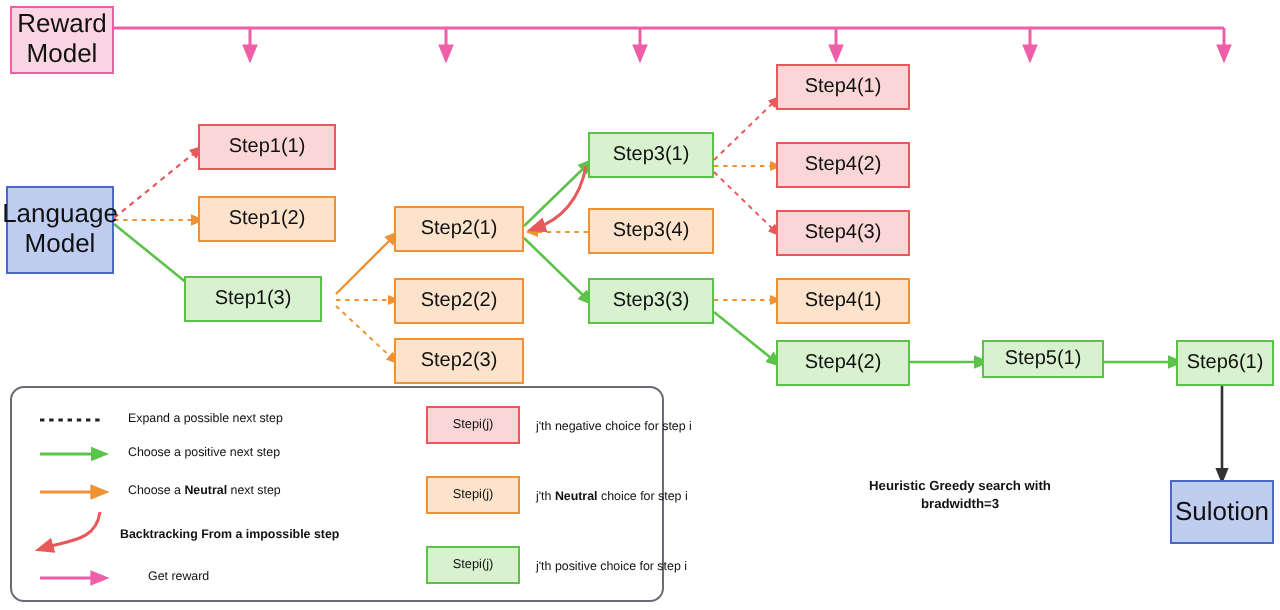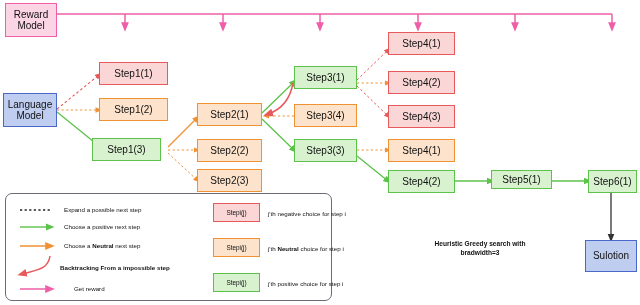--- a/index.html
+++ b/index.html
@@ -10,21 +10,21 @@
   .node{position:absolute;box-sizing:border-box;display:flex;align-items:center;
         justify-content:center;text-align:center;line-height:1.15;}
   .node span{display:block;}
   
   .n-pink{background:#fcd5e5;border:1.6px solid #ee5fa7;color:#111;}
   .n-blue{background:#bfcdf0;border:1.6px solid #4a68c8;color:#111;}
   .n-red{background:#fbd6d6;border:1.6px solid #e8595b;color:#111;}
   .n-orange{background:#fde3cb;border:1.6px solid #ef9234;color:#111;}
   .n-green{background:#d8f2cf;border:1.6px solid #5cc24a;color:#111;}
   .step{font-size:10px;}
-  .bigbox{font-size:10px;}
+  .bigbox{font-size:13px;}
   
   #legend{position:absolute;left:5px;top:193px;width:327px;height:108px;
           box-sizing:border-box;background:#ffffff;border:1.7px solid #6b6b78;
           border-radius:7px;}
   .lg-swatch{position:absolute;box-sizing:border-box;width:47px;height:19px;
              display:flex;align-items:center;justify-content:center;font-size:6.4px;}
   .lg-desc{position:absolute;font-size:6.2px;color:#111;white-space:nowrap;}
   .bold{font-weight:bold;}
   #heur{position:absolute;left:420px;top:240px;width:120px;text-align:center;
         font-size:6.6px;font-weight:bold;color:#111;line-height:1.35;}
@@ -103,21 +103,21 @@
     </g>
   </svg>
 
   <div class="node n-pink bigbox" style="left:5px;top:3px;width:52px;height:34px;">
     <div>
       <span>Reward</span>
       <span>Model</span>
     </div>
   </div>
 
-  <div class="node n-blue bigbox" style="left:3px;top:93px;width:54px;height:34px;justify-content:center;">
+  <div class="node n-blue bigbox" style="left:3px;top:93px;width:54px;height:44px;justify-content:center;">
     <div>
       <span>Language</span>
       <span>Model</span>
     </div>
   </div>
 
   <div class="node n-red step" style="left:99px;top:62px;width:69px;height:23px;">
     <span>Step1(1)</span>
   </div>
   <div class="node n-orange step" style="left:99px;top:98px;width:69px;height:23px;">

